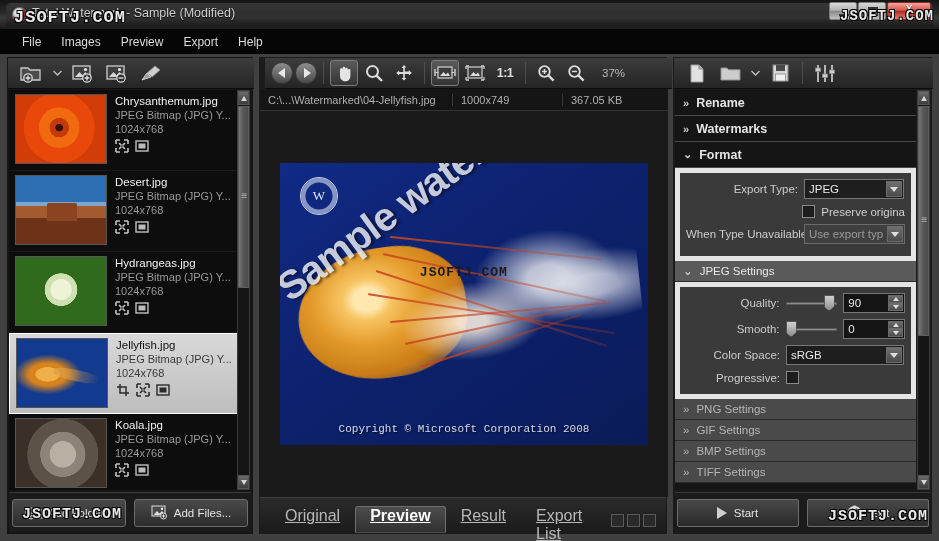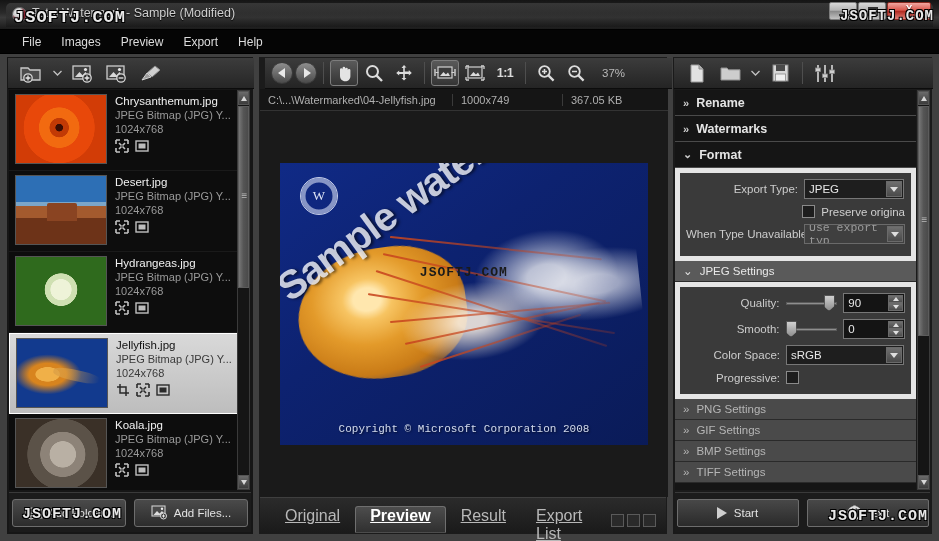--- a/index.html
+++ b/index.html
@@ -821,21 +821,21 @@
               </span>
           </div>
         </div>
         <div class="frow">
           <div style="width:118px;"></div>
           <div class="chk"></div>
           <div class="chklabel">Preserve origina</div>
         </div>
         <div class="frow" style="margin-bottom:2px;">
           <div class="flabel" style="width:118px;">When Type Unavailable:</div>
-          <div class="sel disabled" style="width:120px;font-family:Liberation Mono, monospace;">
+          <div class="sel disabled" style="width:120px;">
             <span>Use export typ</span>
             <span class="arrow">
                 <i></i>
               </span>
           </div>
         </div>
       </div>
 
       <div class="sec-sub open">
         <span class="chev">⌄</span>

